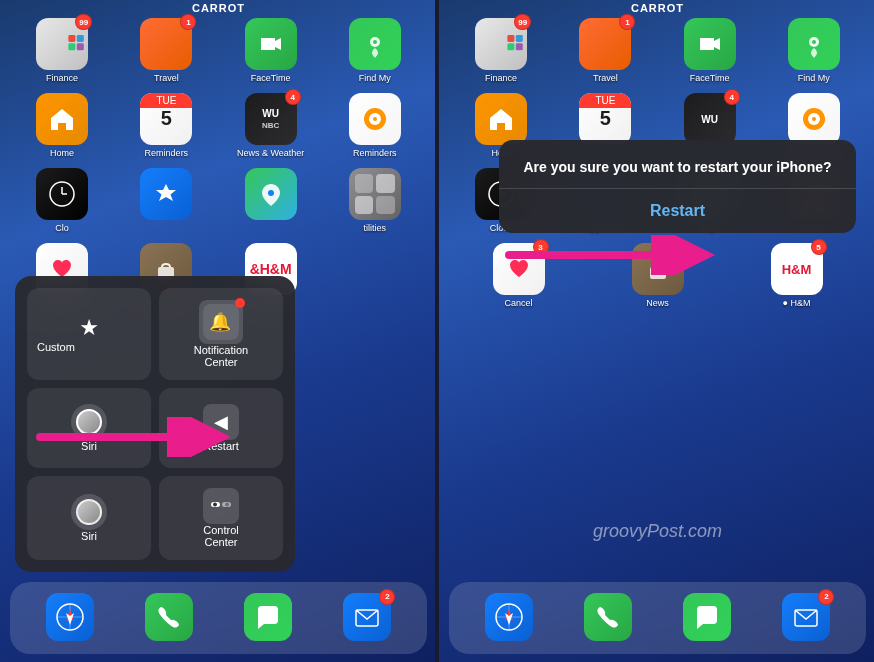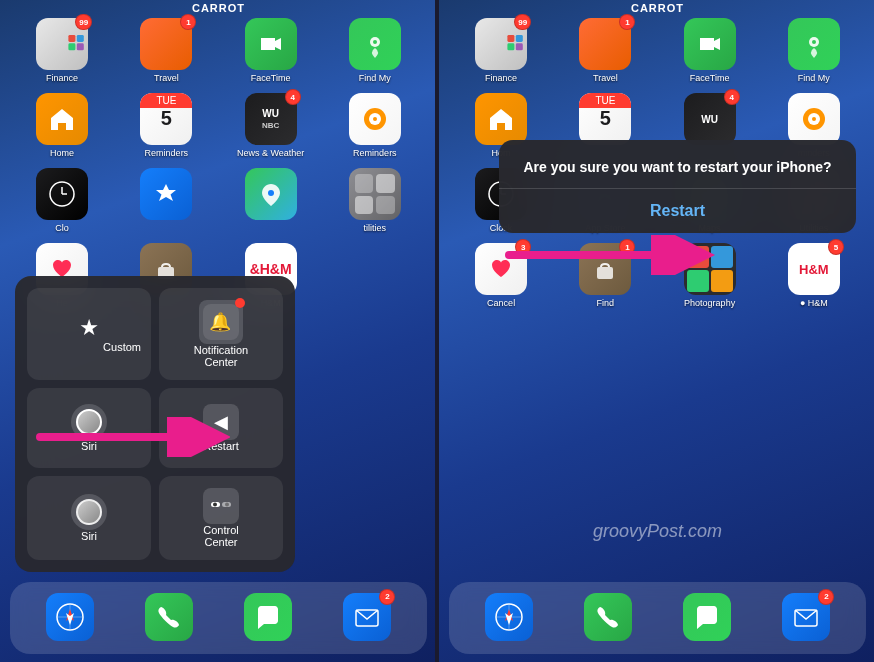--- a/index.html
+++ b/index.html
@@ -419,21 +419,21 @@
     </div>
   </div>
 
   <div class="context-menu">
     <div class="context-menu-grid">
 
       <div class="menu-item" style="align-items:flex-start;padding:8px 10px 8px;">
         <div style="display:flex;align-items:center;justify-content:center;width:100%;">
           <span style="font-size:22px;color:white;">★</span>
         </div>
-        <span class="menu-item-label" style="margin-top:0;width:100%;text-align:right;">Custom</span>
+        <span class="menu-item-label" style="margin-top:0;width:100%;text-align:left;">Custom</span>
       </div>
 
       <div class="menu-item">
         <div class="menu-notification-icon">
           <div style="width:36px;height:36px;background:rgba(255,255,255,0.1);border-radius:8px;display:flex;align-items:center;justify-content:center;">
             <span style="font-size:18px;">🔔</span>
           </div>
           <div style="position:absolute;top:-2px;right:-2px;width:10px;height:10px;background:#ff3b30;border-radius:50%;"></div>
         </div>
         <span class="menu-item-label">Notification<br>Center</span>
@@ -654,32 +654,21 @@
         <span class="app-label">Cancel</span>
       </div>
       <div class="app-item">
         <div class="app-icon icon-shop">
           <div class="badge">1</div>
           <svg width="28" height="28" viewBox="0 0 28 28">
               <rect x="6" y="12" width="16" height="12" fill="rgba(255,255,255,0.8)" rx="2"></rect>
               <path d="M10 12 C10 8 18 8 18 12" stroke="rgba(255,255,255,0.9)" stroke-width="2" fill="none"></path>
             </svg>
         </div>
-        <span class="app-label">Find</span>
-      </div>
-      <div class="app-item">
-        <div class="app-icon" style="background:#2c2c2e;">
-          <div style="width:100%;height:100%;display:grid;grid-template-columns:1fr 1fr;grid-template-rows:1fr 1fr;gap:2px;padding:3px;">
-            <div style="background:#e74c3c;border-radius:3px;"></div>
-            <div style="background:#3498db;border-radius:3px;"></div>
-            <div style="background:#2ecc71;border-radius:3px;"></div>
-            <div style="background:#f39c12;border-radius:3px;"></div>
-          </div>
-        </div>
-        <span class="app-label">Photography</span>
+        <span class="app-label">News</span>
       </div>
       <div class="app-item">
         <div class="app-icon" style="background:white;display:flex;align-items:center;justify-content:center;">
           <div class="badge">5</div>
           <span style="color:#e31837;font-size:13px;font-weight:bold;">H&amp;M</span>
         </div>
         <span class="app-label">● H&amp;M</span>
       </div>
     </div>
   </div>

